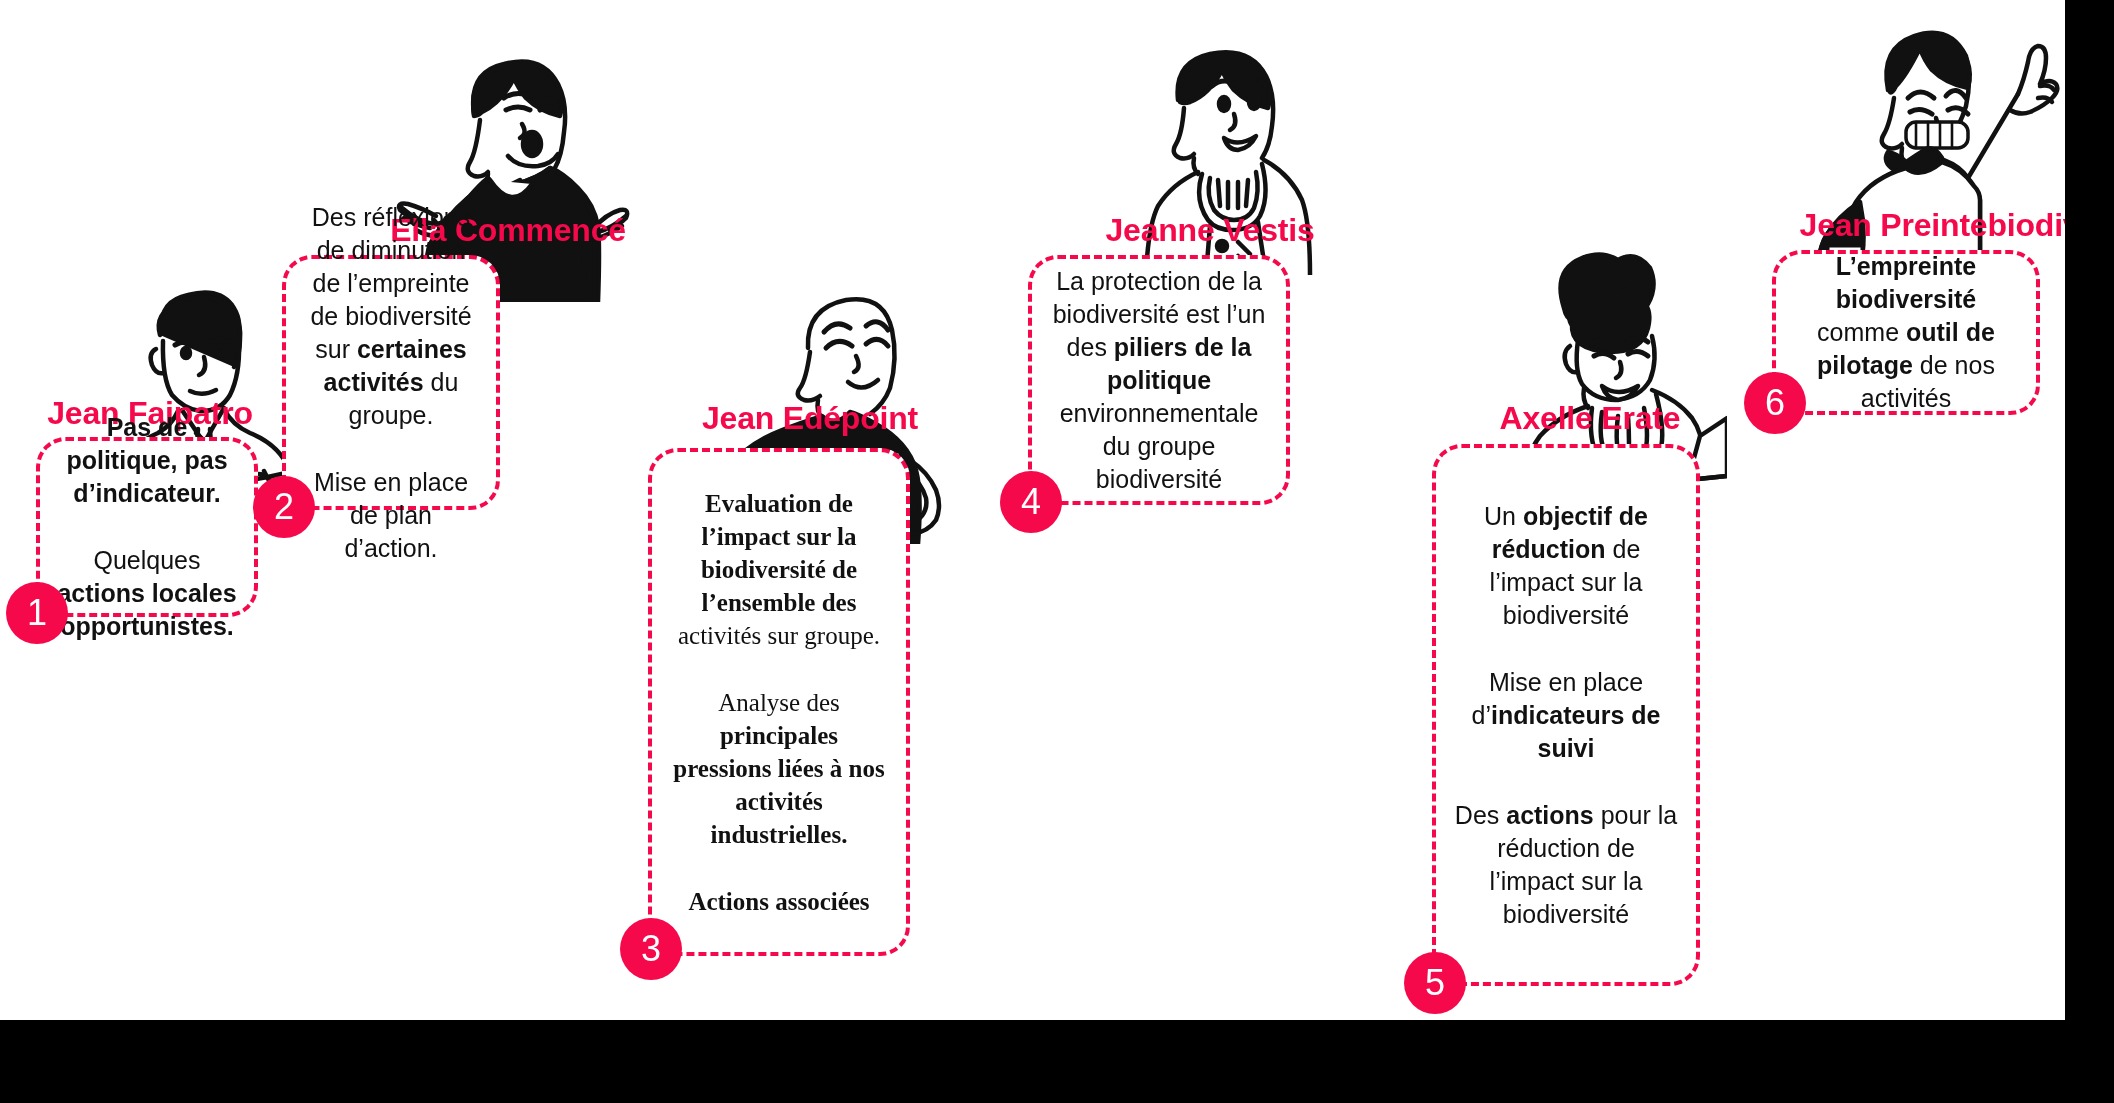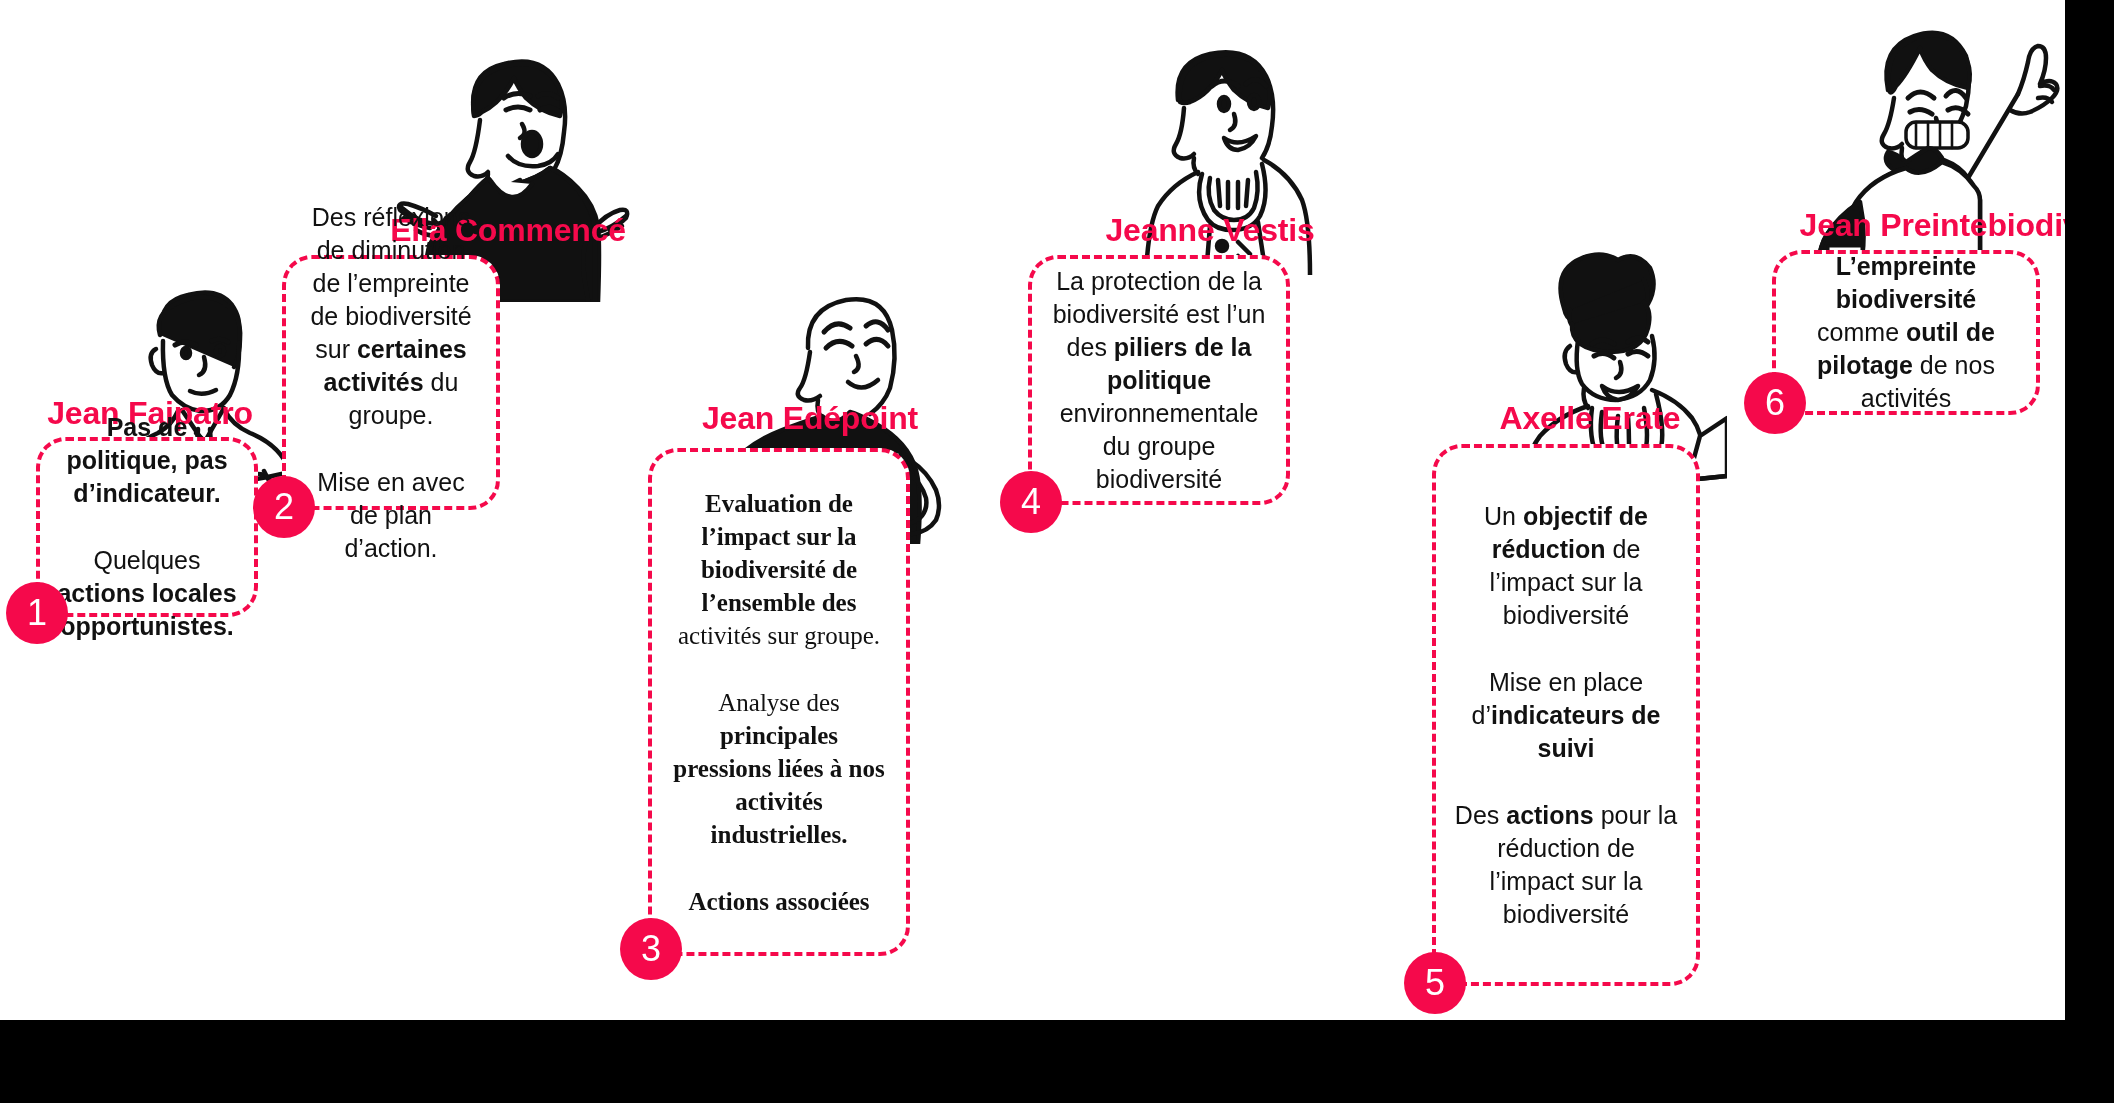--- a/index.html
+++ b/index.html
@@ -135,21 +135,21 @@
             <path d="M244 184 Q230 196 216 200"></path>
             <path d="M240 194 Q228 202 216 206"></path>
             <path d="M212 198 Q204 206 202 218 Q200 238 204 256 Q206 266 206 270"></path>
           </g>
         </svg>
       </div>
       <div class="person-name" style="left:258px;top:212px;width:500px;">Ella Commencé</div>
       <div class="card" style="left:282px;top:255px;width:218px;height:255px;">
         <div class="card-body">
             <p><span>Des réflexions de diminution de l’empreinte de biodiversité sur </span><b>certaines activités</b><span> du groupe.</span></p>
-            <p><span>Mise en avec de plan d’action.</span></p>
+            <p><span>Mise en place de plan d’action.</span></p>
           </div>
       </div>
       <div class="badge" style="left:253px;top:476px;">2</div>
     </div>
 
     <div class="maturity-step">
       <div class="fig" style="left:670px;top:282px;">
         <svg width="280" height="262" viewBox="0 0 280 262">
           <g fill="none" stroke="#111" stroke-width="4.5" stroke-linecap="round" stroke-linejoin="round">
             <path d="M138 66 Q136 26 176 18 Q214 12 222 48 Q228 76 220 106 Q214 122 200 132"></path>

